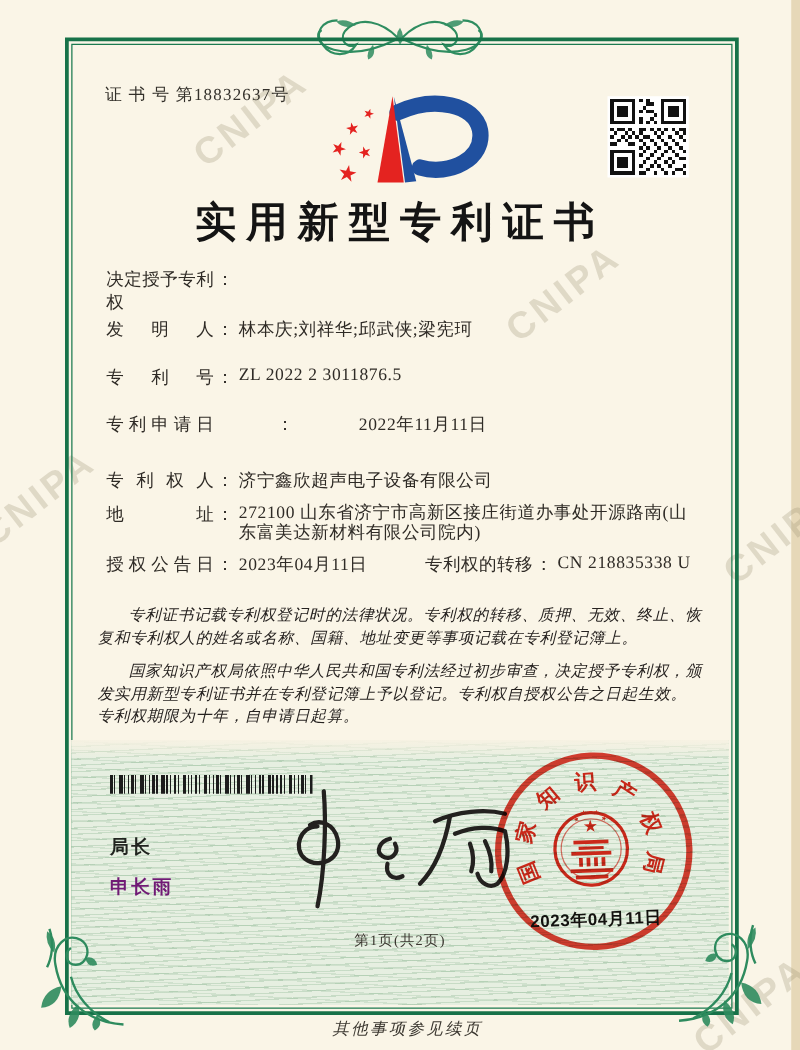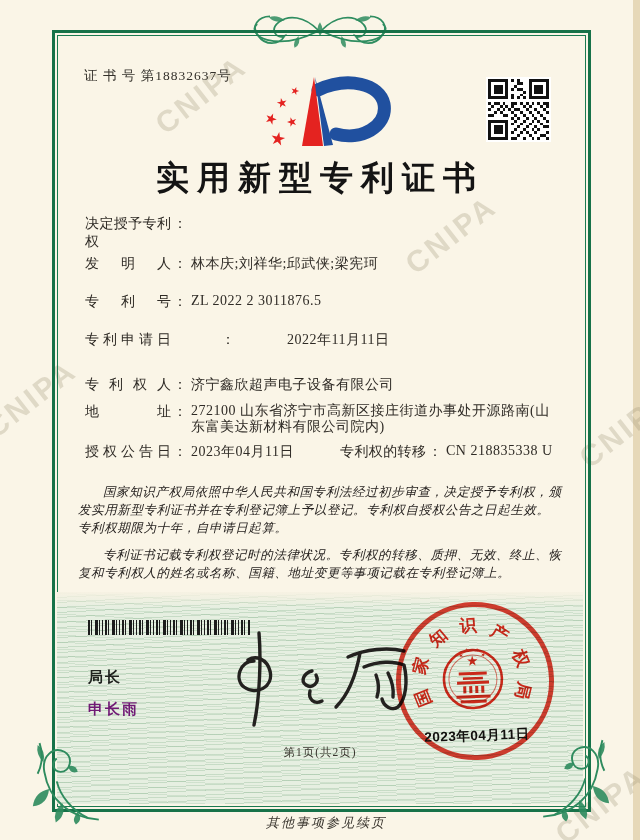--- a/index.html
+++ b/index.html
@@ -178,22 +178,22 @@
     <span class="row-colon">：</span>
     <span class="row-value">2023年04月11日</span>
     <span class="pair2">
       <span class="row-label">专利权的转移</span>
       <span class="row-colon">：</span>
       <span class="row-value">CN 218835338 U</span>
     </span>
   </div>
 
   <div class="paragraphs">
+    <p>专利证书记载专利权登记时的法律状况。专利权的转移、质押、无效、终止、恢复和专利权人的姓名或名称、国籍、地址变更等事项记载在专利登记簿上。</p>
     <p>国家知识产权局依照中华人民共和国专利法经过初步审查，决定授予专利权，颁发实用新型专利证书并在专利登记簿上予以登记。专利权自授权公告之日起生效。专利权期限为十年，自申请日起算。</p>
-    <p>专利证书记载专利权登记时的法律状况。专利权的转移、质押、无效、终止、恢复和专利权人的姓名或名称、国籍、地址变更等事项记载在专利登记簿上。</p>
   </div>
 
   <div class="barcode"></div>
 
   <div class="sign-title">局长</div>
   <div class="sign-name">申长雨</div>
 
   <svg class="signature-svg" viewBox="0 0 205 102">
     <g stroke="#23211f" stroke-width="3.4" fill="none" stroke-linecap="round" stroke-linejoin="round">
       <path d="M28,34 C14,34 8,52 18,60 C30,69 48,60 44,44 C41,32 30,28 22,33"></path>

